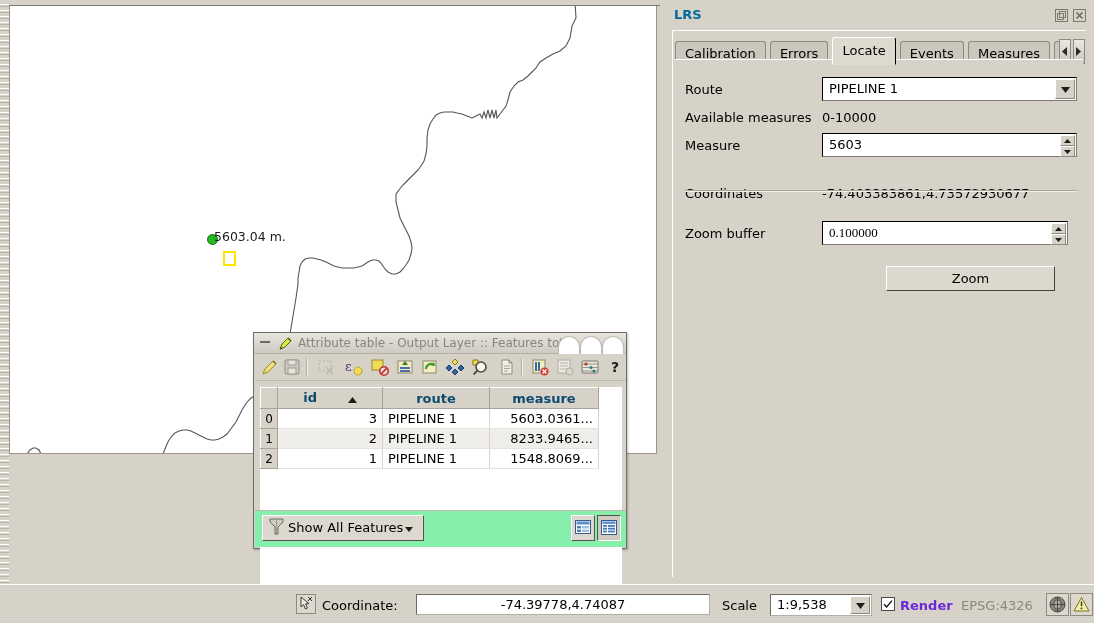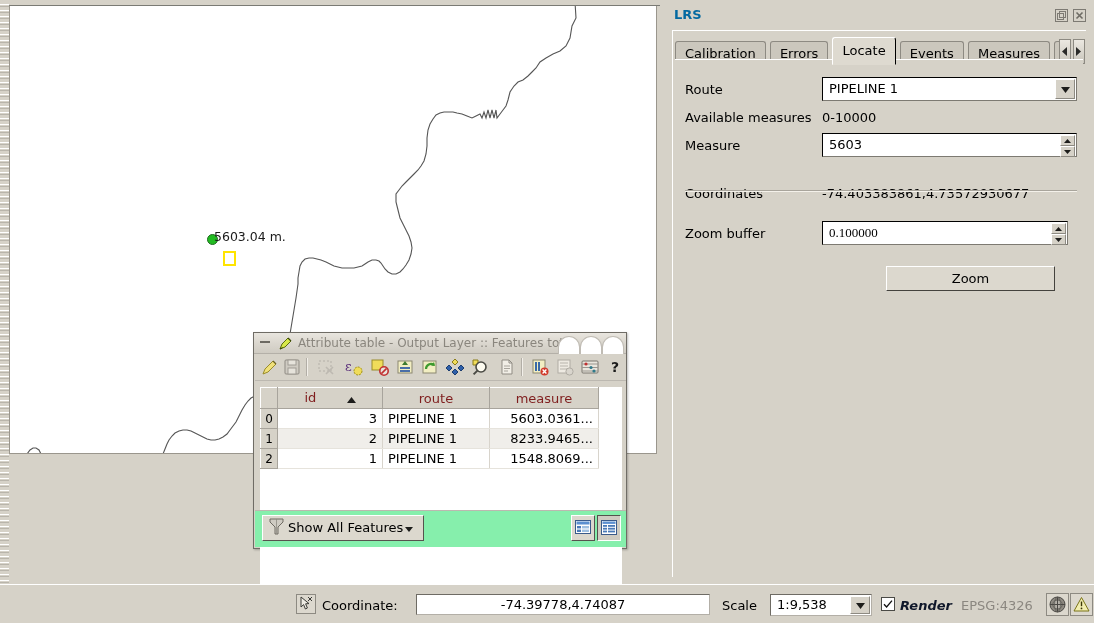--- a/index.html
+++ b/index.html
@@ -316,25 +316,25 @@
   #attr-grid {
     border-collapse: collapse;
     font-size: 13px;
     background: #ffffff;
   }
   #attr-grid th {
     background: #d6d2c8;
     border: 1px solid #a8a49c;
     border-top: 1px solid #ffffff;
     border-left: 1px solid #ffffff;
-    font-weight: normal;
+    font-weight: bold;
     font-size: 13px;
     height: 20px;
     padding: 0 6px;
-    color: #7f1d1d;
+    color: #0c4a6e;
     text-align: center;
   }
   #attr-grid th.corner { width: 16px; padding: 0; }
   #attr-grid td.rowhdr {
     background: #d6d2c8;
     border: 1px solid #a8a49c;
     border-top: 1px solid #ffffff;
     border-left: 1px solid #ffffff;
     width: 16px;
     text-align: center;
@@ -463,21 +463,21 @@
   #sb-render-check {
     position: absolute; left: 881px; top: 12px;
     width: 14px; height: 14px;
     background: #ffffff;
     border: 1px solid #4a4a46;
     box-sizing: border-box;
     cursor: default;
   }
   #sb-render-label {
     position: absolute; left: 900px; top: 13px;
-    font-size: 13px; color: #0f172a; font-weight: bold; font-style: italic;
+    font-size: 13px; color: #6d28d9; font-weight: bold;
   }
   #sb-epsg {
     position: absolute; left: 961px; top: 13px;
     font-size: 13px; color: #8b8780;
   }
   #sb-crs-btn {
     position: absolute; left: 1046px; top: 8px;
     width: 23px; height: 23px;
     background: #dcd8ce;
     border: 1px solid #8d8a82;

